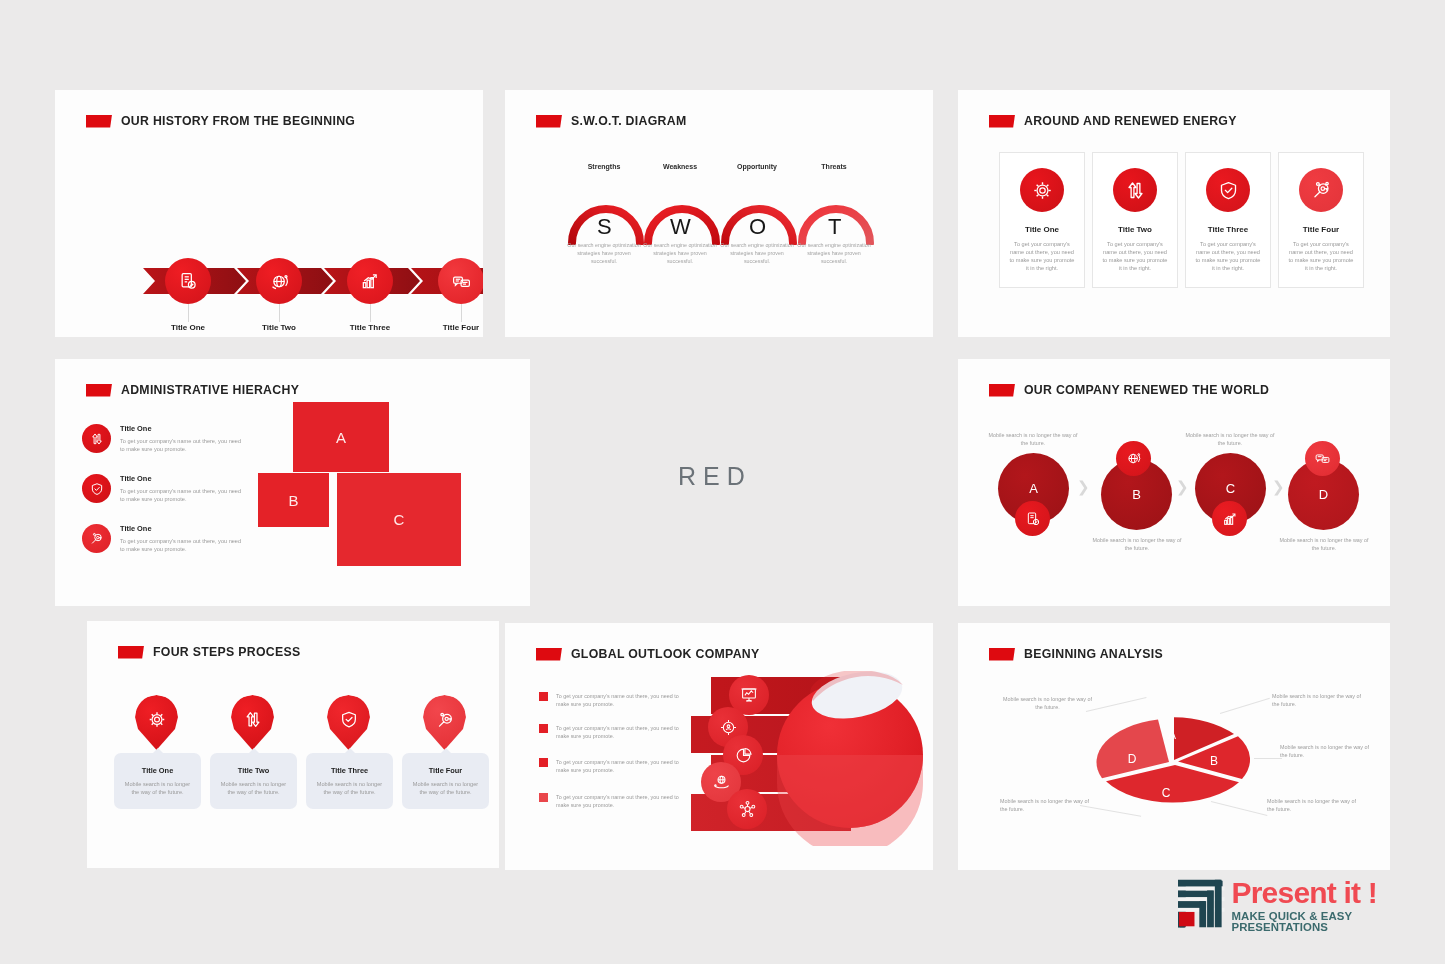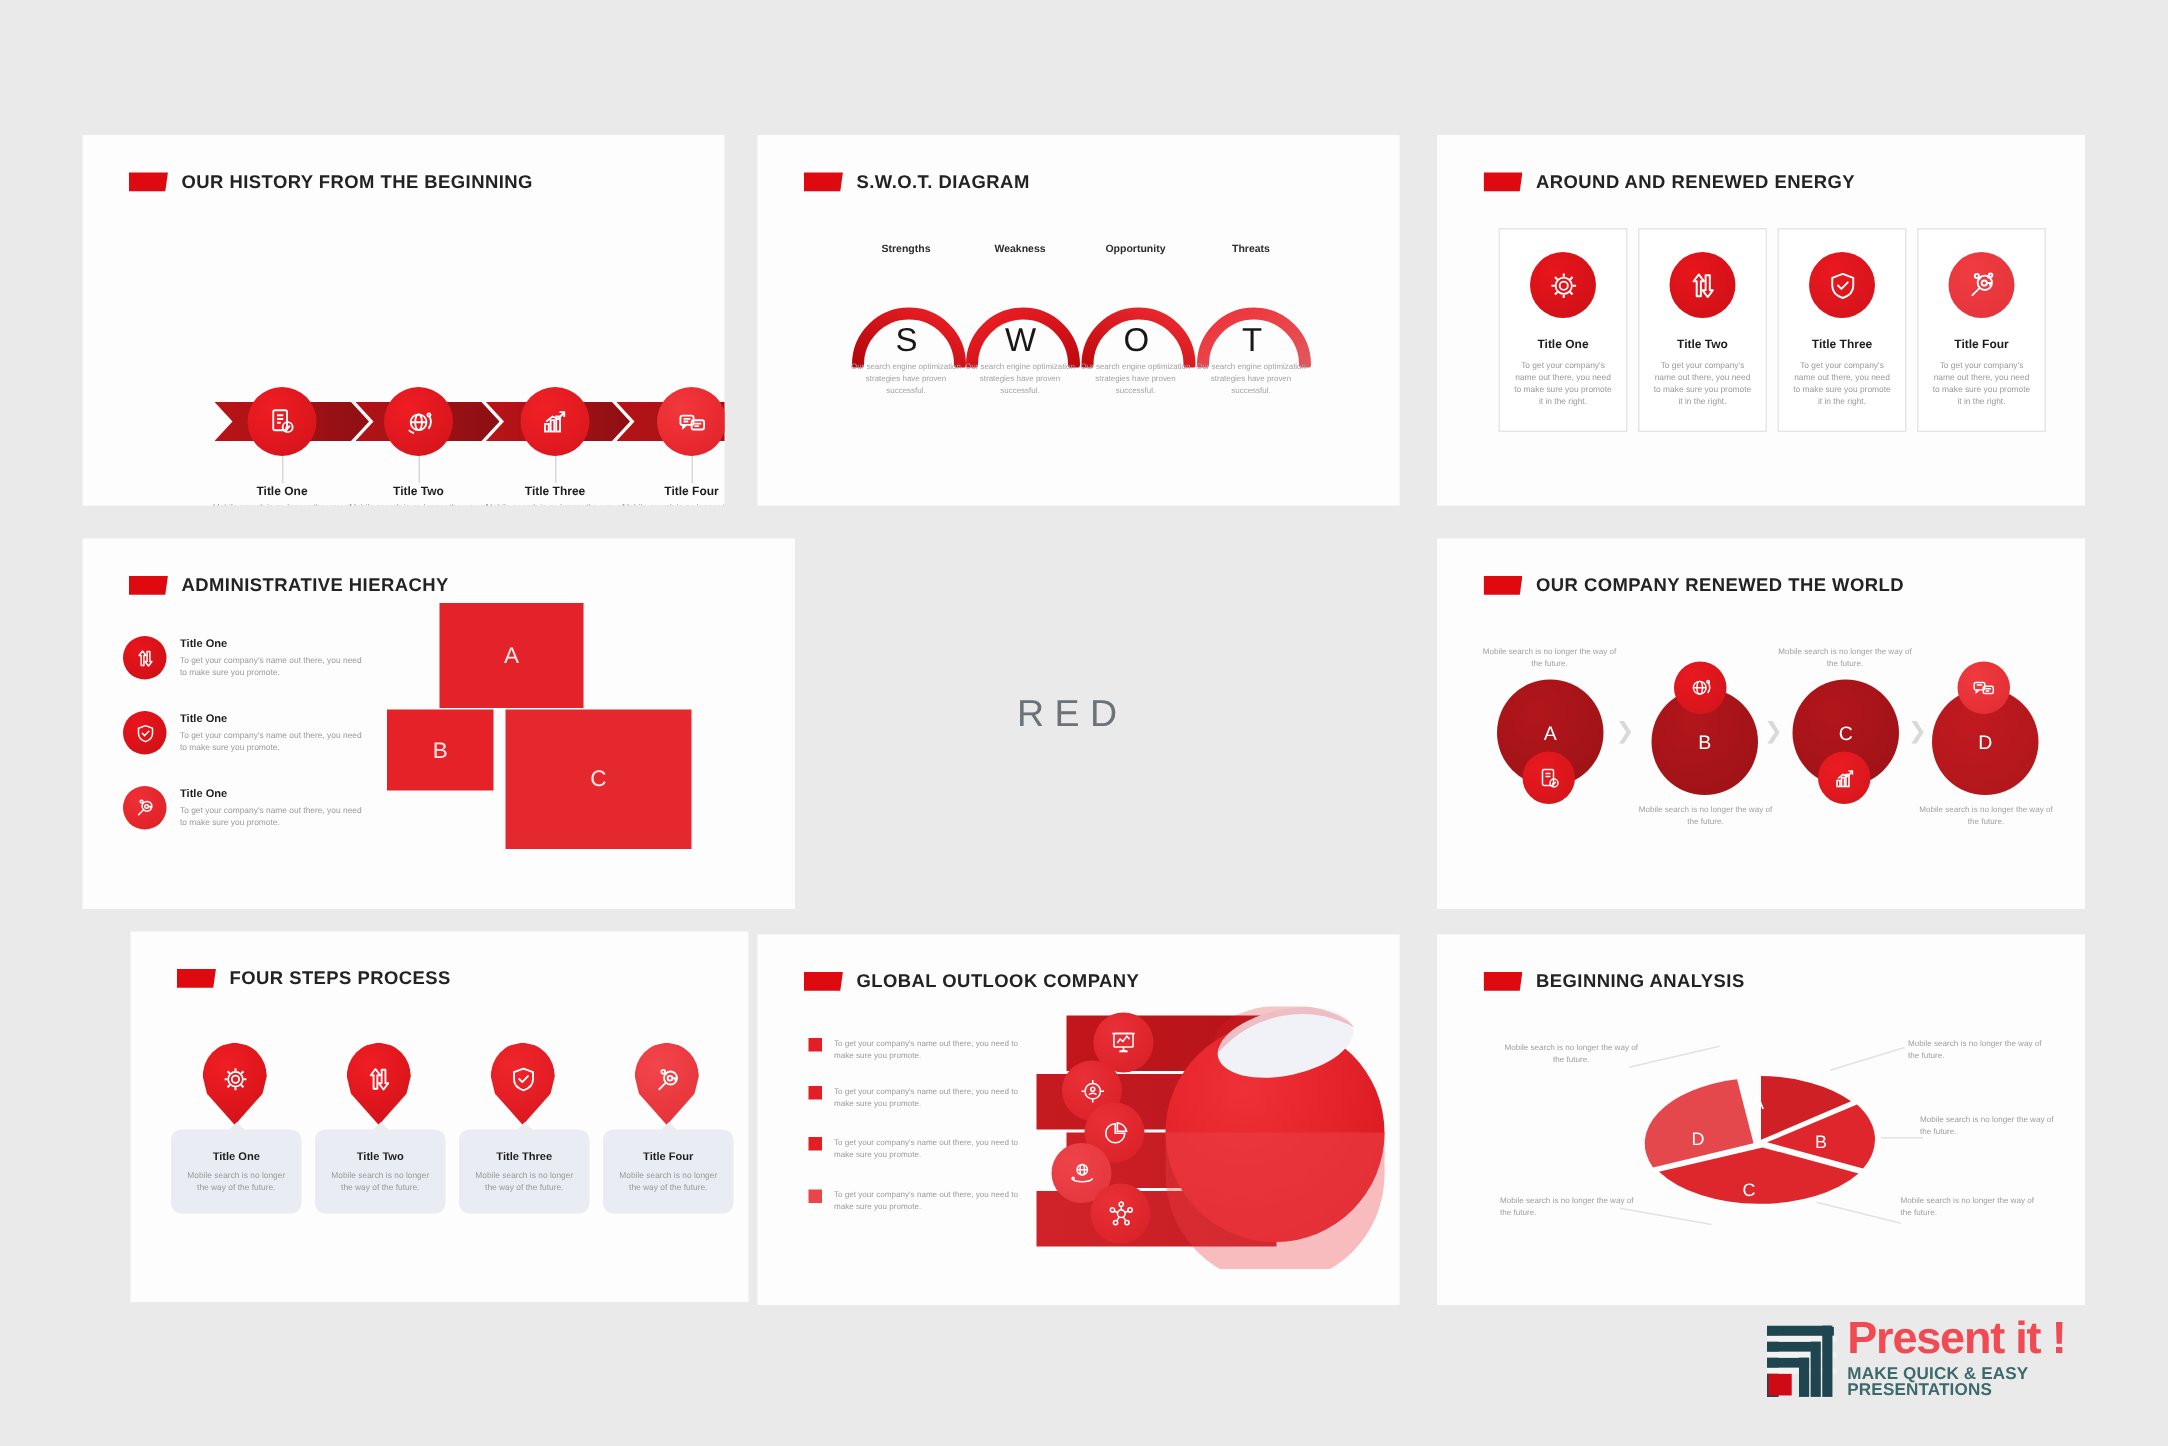--- a/index.html
+++ b/index.html
@@ -117,21 +117,21 @@
   .cmp-label { position:absolute; font-size:5.4px; color:#9d9d9d; line-height:1.55; width:95px; }
   .cmp-line { position:absolute; background:#e2e2e2; height:1px; }
 
   
   #red-word {
     position:absolute;
     font-size:25px; color:#6b7278; letter-spacing:7px; font-weight:400;
   }
 
   
-  #logo { position:absolute; display:flex; align-items:flex-end; gap:7px; }
+  #logo { position:absolute; display:flex; align-items:flex-start; gap:7px; }
   #logo-text-wrap { display:flex; flex-direction:column; }
   #logo-main { font-size:30px; font-weight:bold; color:#f04a52; letter-spacing:-0.8px; line-height:1; }
   #logo-sub  { font-size:11.4px; font-weight:bold; color:#3b6a6d; letter-spacing:.1px; line-height:1; margin-top:3px; }
 </style>
 </head>
 <body>
 
 <div id="canvas">
 
   <div class="slide" style="left:55px; top:90px; width:428px; height:247px;">

